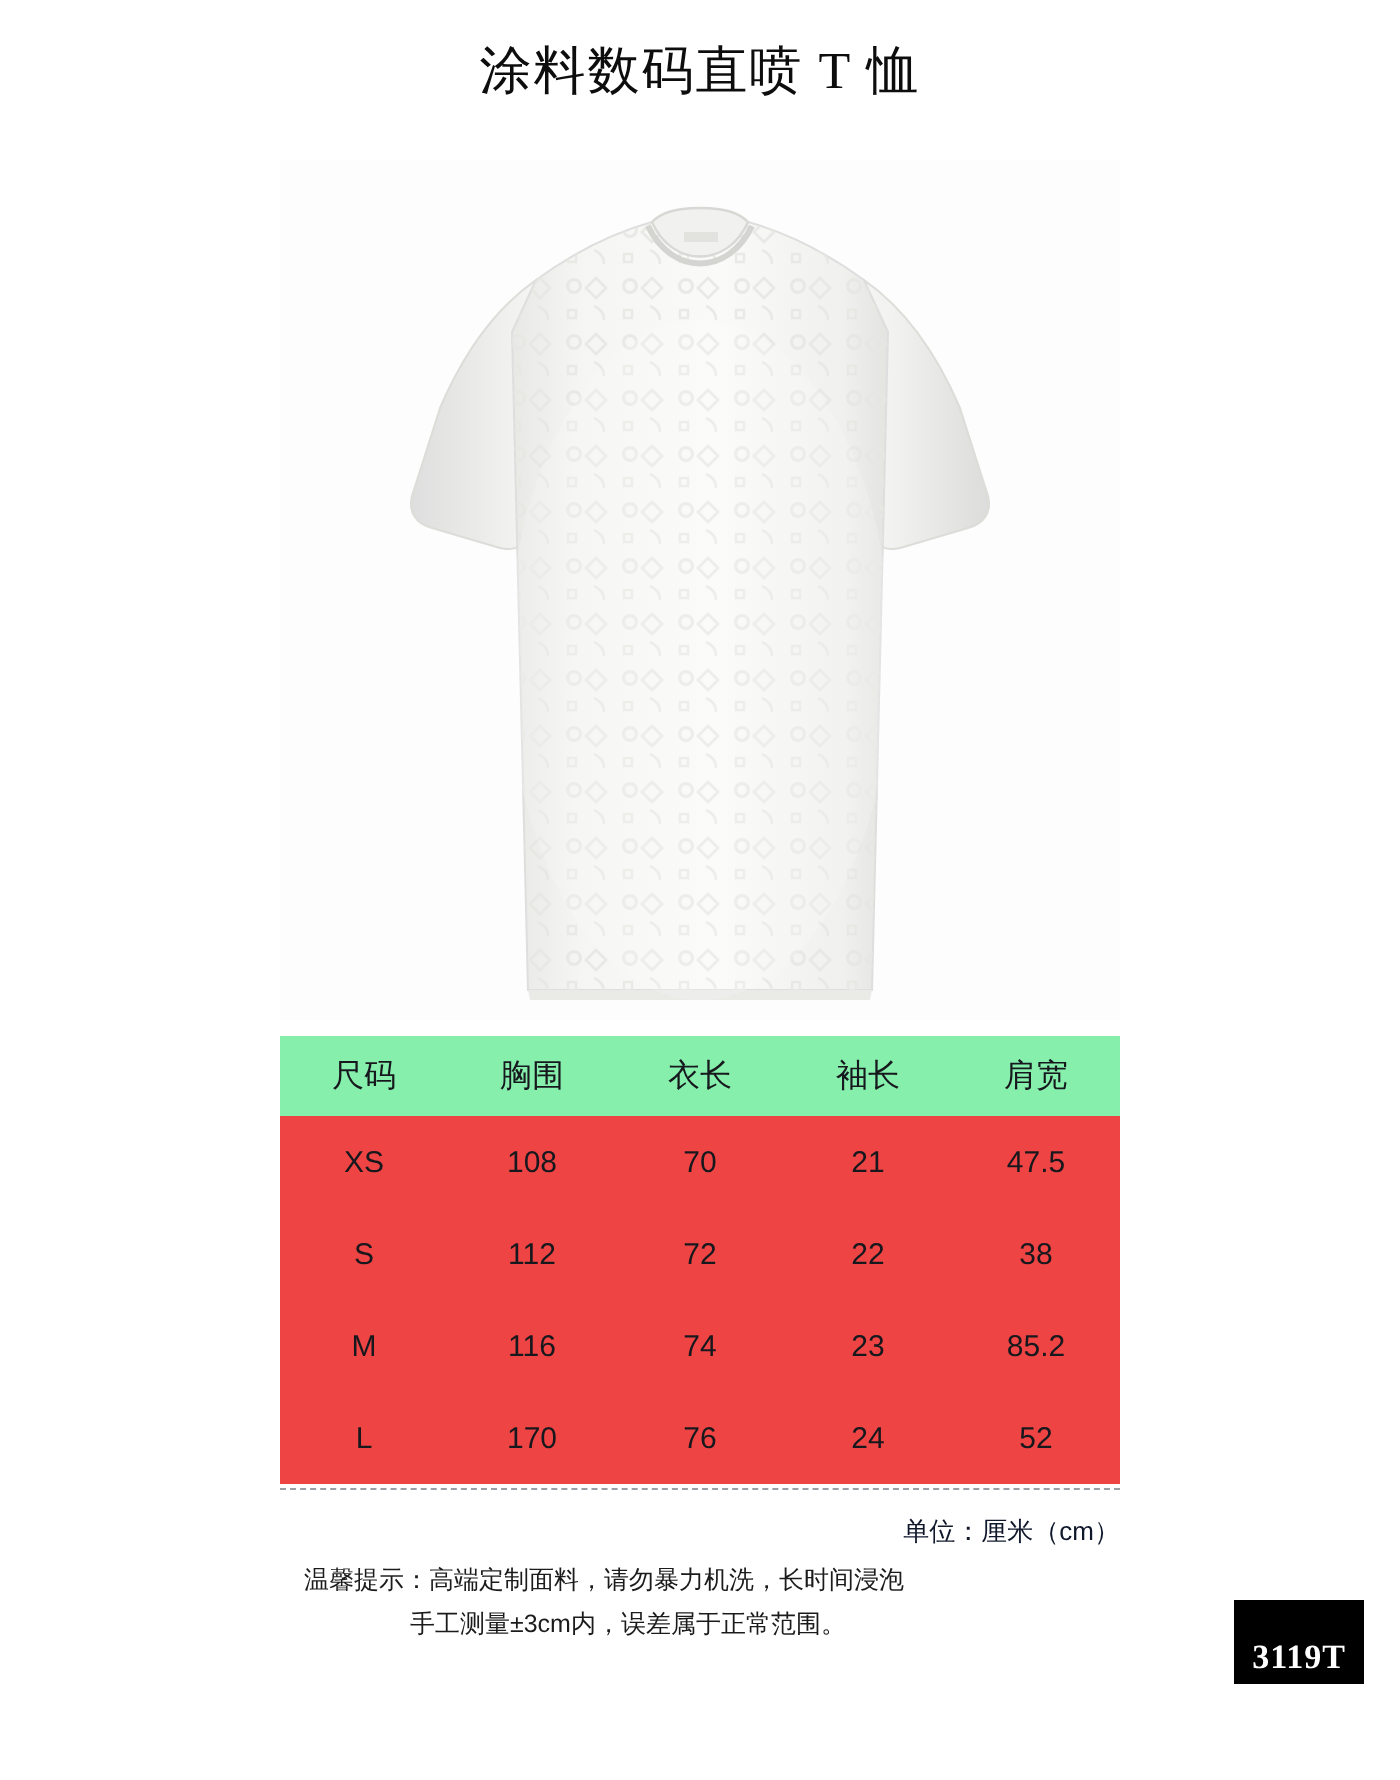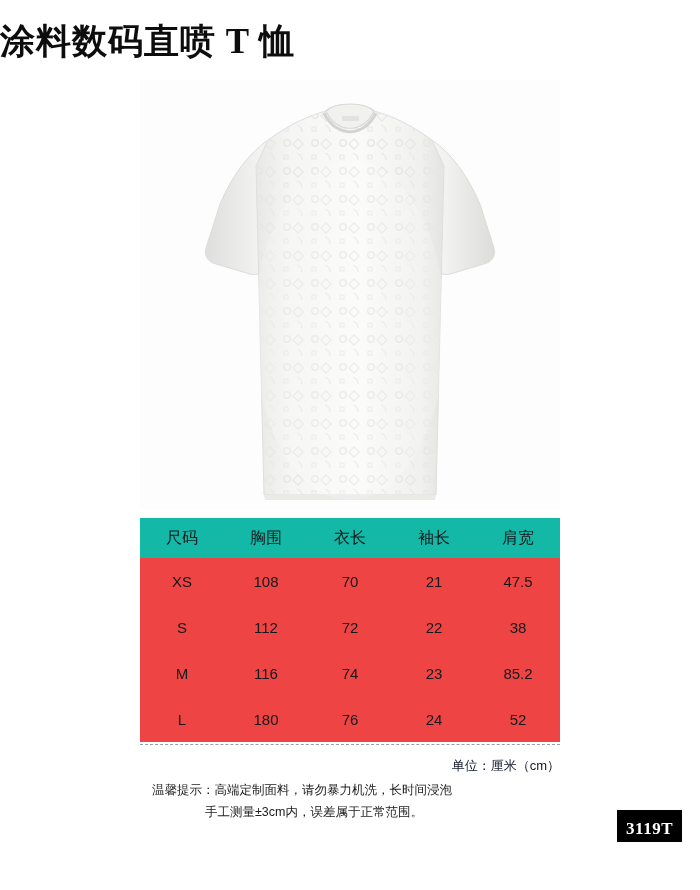--- a/index.html
+++ b/index.html
@@ -15,23 +15,24 @@
     color: #111111;
     overflow: hidden;
   }
 
   
   .page-title {
     position: absolute;
     top: 18px;
     left: 0;
     width: 700px;
+    text-align: center;
     font-family: "Liberation Serif", serif;
-    font-size: 35px;
-    font-weight: bold;
+    font-size: 26px;
+    font-weight: normal;
     letter-spacing: 1px;
     color: #0d0d0d;
   }
 
   
   .photo-area {
     position: absolute;
     top: 80px;
     left: 140px;
     width: 420px;
@@ -55,21 +56,21 @@
   
   .size-table {
     position: absolute;
     top: 518px;
     left: 140px;
     width: 420px;
     border-collapse: collapse;
     font-size: 15px;
   }
   .size-table thead th {
-    background: #14b8a6;
+    background: #86efac;
     font-weight: normal;
     font-size: 16px;
     color: #16181d;
     height: 38px;
     text-align: center;
     font-family: "Liberation Sans", sans-serif;
   }
   .size-table tbody td {
     height: 44px;
     text-align: center;
@@ -111,21 +112,21 @@
   .code-badge {
     position: absolute;
     right: 18px;
     bottom: 48px;
     background: #000000;
     color: #ffffff;
     font-family: "Liberation Serif", serif;
     font-weight: bold;
     font-size: 17px;
     letter-spacing: 0.5px;
-    padding: 10px 9px 5px 9px;
+    padding: 20px 9px 5px 9px;
     line-height: 1;
   }
 </style>
 </head>
 <body>
 
 <div class="page-title">涂料数码直喷 T 恤</div>
 
 <div class="photo-area">
   <div class="photo-bg"></div>
@@ -210,21 +211,21 @@
     </tr>
     <tr>
       <td>M</td>
       <td>116</td>
       <td>74</td>
       <td>23</td>
       <td>85.2</td>
     </tr>
     <tr>
       <td>L</td>
-      <td>180</td>
+      <td>170</td>
       <td>76</td>
       <td>24</td>
       <td>52</td>
     </tr>
   </tbody>
 </table>
 
 <div class="dashed-sep"></div>
 <div class="unit-note">单位：厘米（cm）</div>
 

